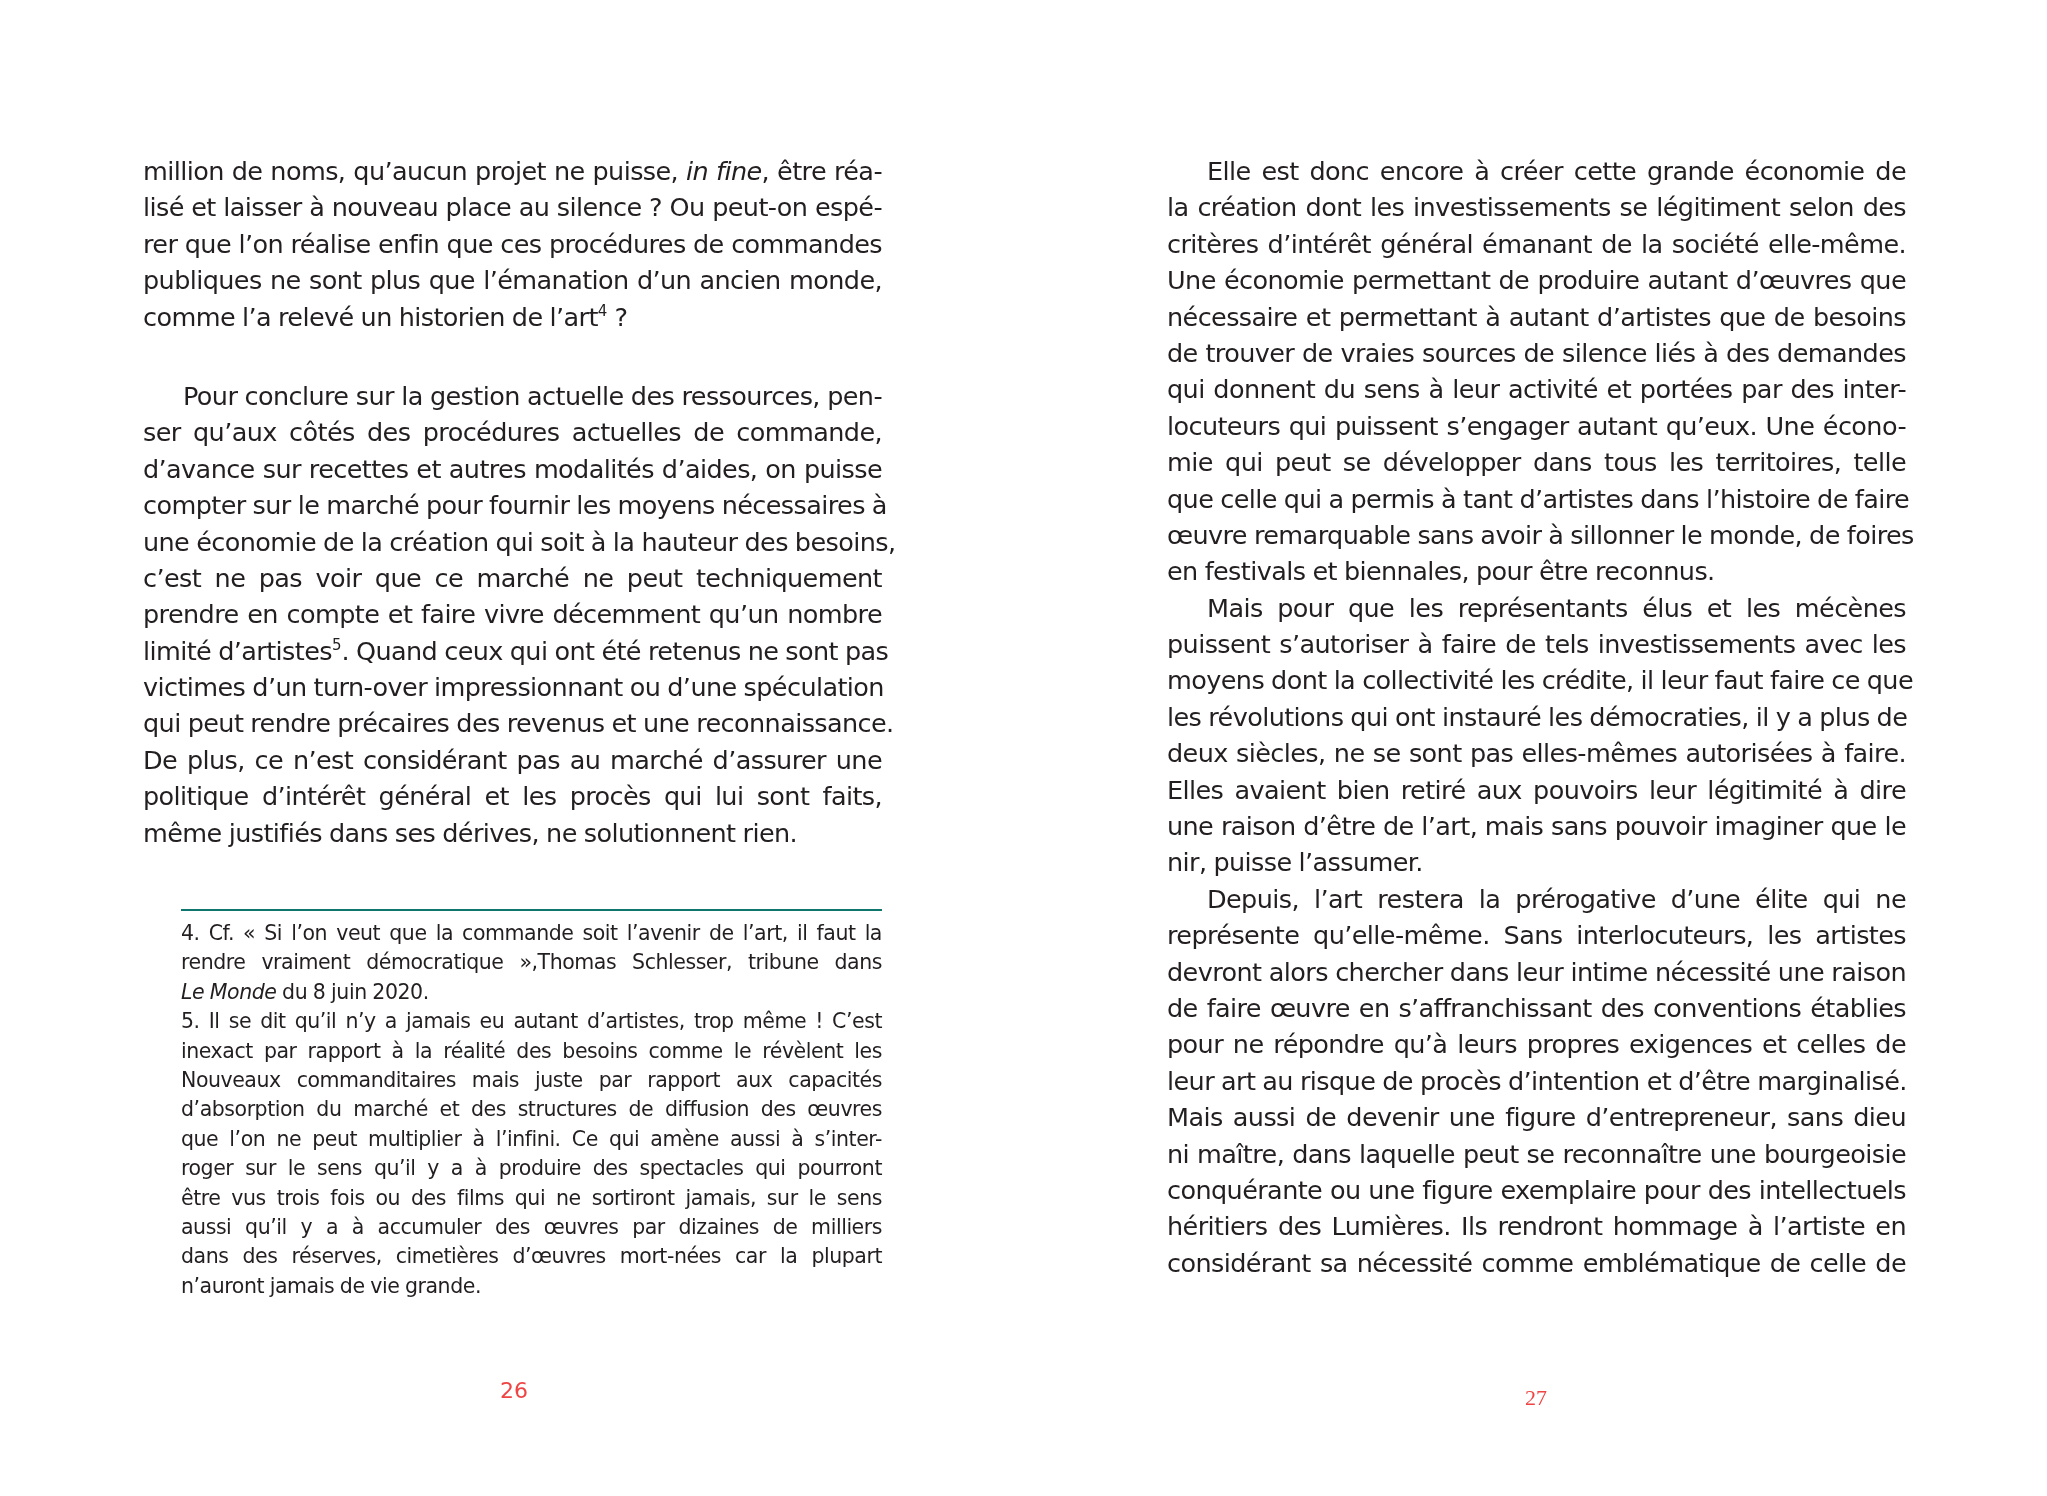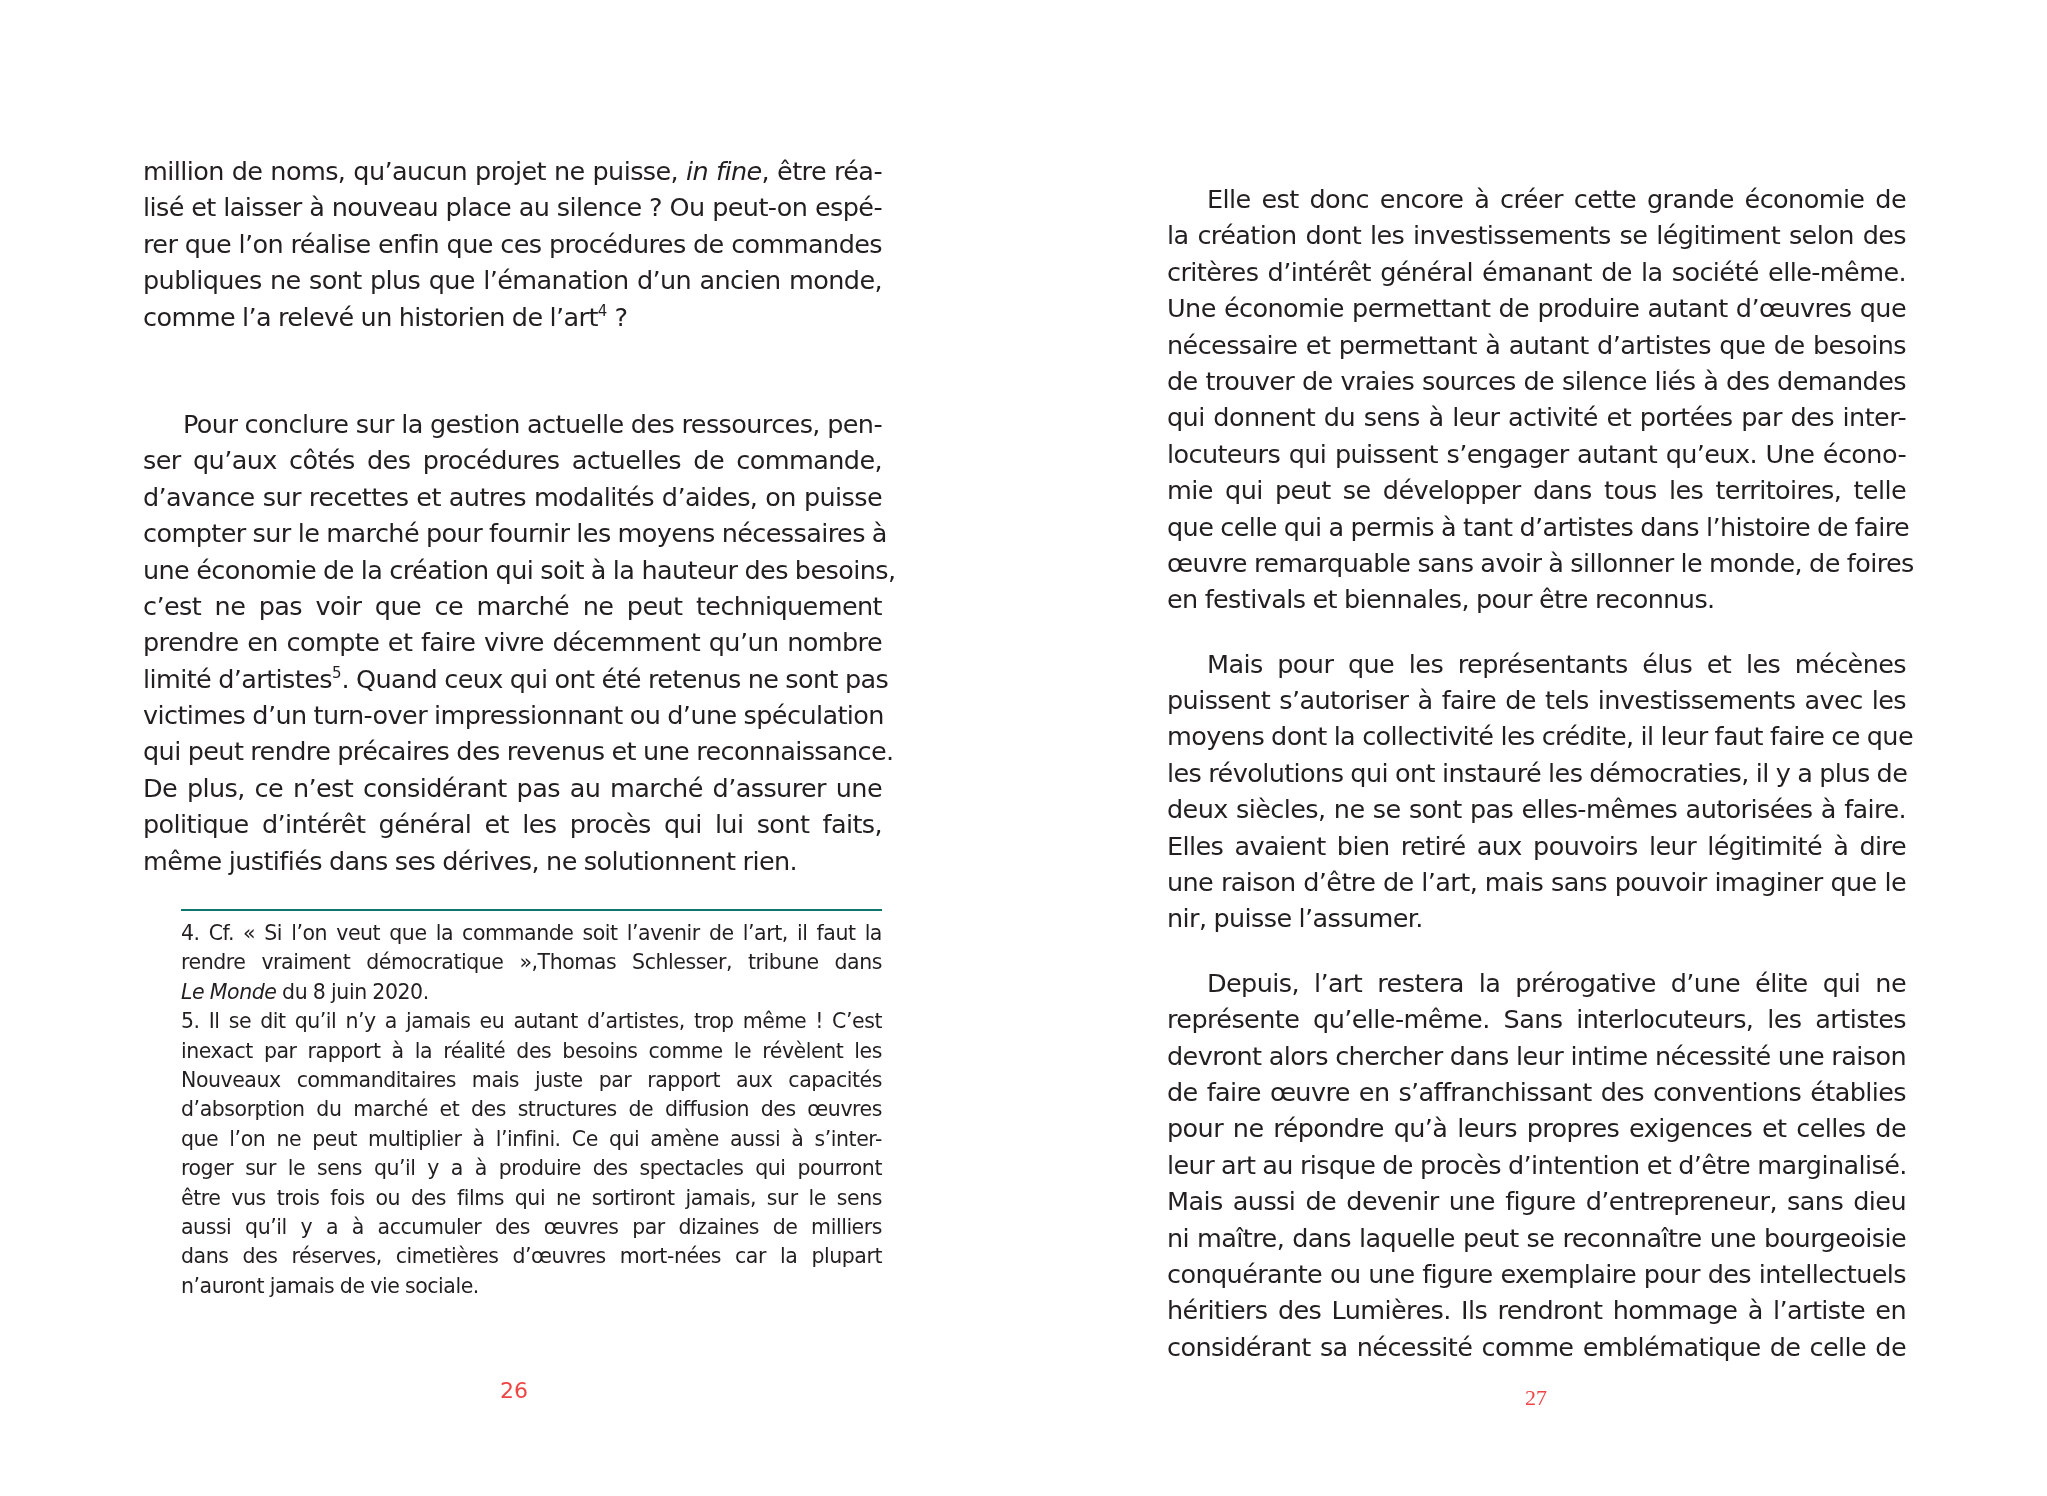--- a/index.html
+++ b/index.html
@@ -25,21 +25,21 @@
 
   .line {
     display: block;
     white-space: nowrap;
     text-align: justify;
     text-align-last: justify;
     height: 36.4px;
     overflow: visible;
   }
   .line.last { text-align-last: left; }
-  .line.indent { padding-left: 40px; margin-top: 28px; }
+  .line.indent { padding-left: 40px; }
   .blank { height: 43px; }
 
   sup.fn { font-size: 15px; line-height: 0; vertical-align: 10px; letter-spacing: 0; }
   em { font-style: italic; }
 
   .footnotes {
     position: absolute;
     left: 181px; top: 909px;
     width: 701px;
     border-top: 2px solid #0f766e;
@@ -100,21 +100,21 @@
     <div>
       <span class="line">5. Il se dit qu’il n’y a jamais eu autant d’artistes, trop même ! C’est</span>
       <span class="line">inexact par rapport à la réalité des besoins comme le révèlent les</span>
       <span class="line">Nouveaux commanditaires mais juste par rapport aux capacités</span>
       <span class="line">d’absorption du marché et des structures de diffusion des œuvres</span>
       <span class="line">que l’on ne peut multiplier à l’infini. Ce qui amène aussi à s’inter-</span>
       <span class="line">roger sur le sens qu’il y a à produire des spectacles qui pourront</span>
       <span class="line">être vus trois fois ou des films qui ne sortiront jamais, sur le sens</span>
       <span class="line">aussi qu’il y a à accumuler des œuvres par dizaines de milliers</span>
       <span class="line">dans des réserves, cimetières d’œuvres mort-nées car la plupart</span>
-      <span class="line last">n’auront jamais de vie sociale.</span>
+      <span class="line last">n’auront jamais de vie grande.</span>
     </div>
   </div>
 
   <div class="page-number">26</div>
 </div>
 
 <div class="page page-right">
   <div class="body-text">
     <div>
       <span class="line indent">Elle est donc encore à créer cette grande économie de</span>

